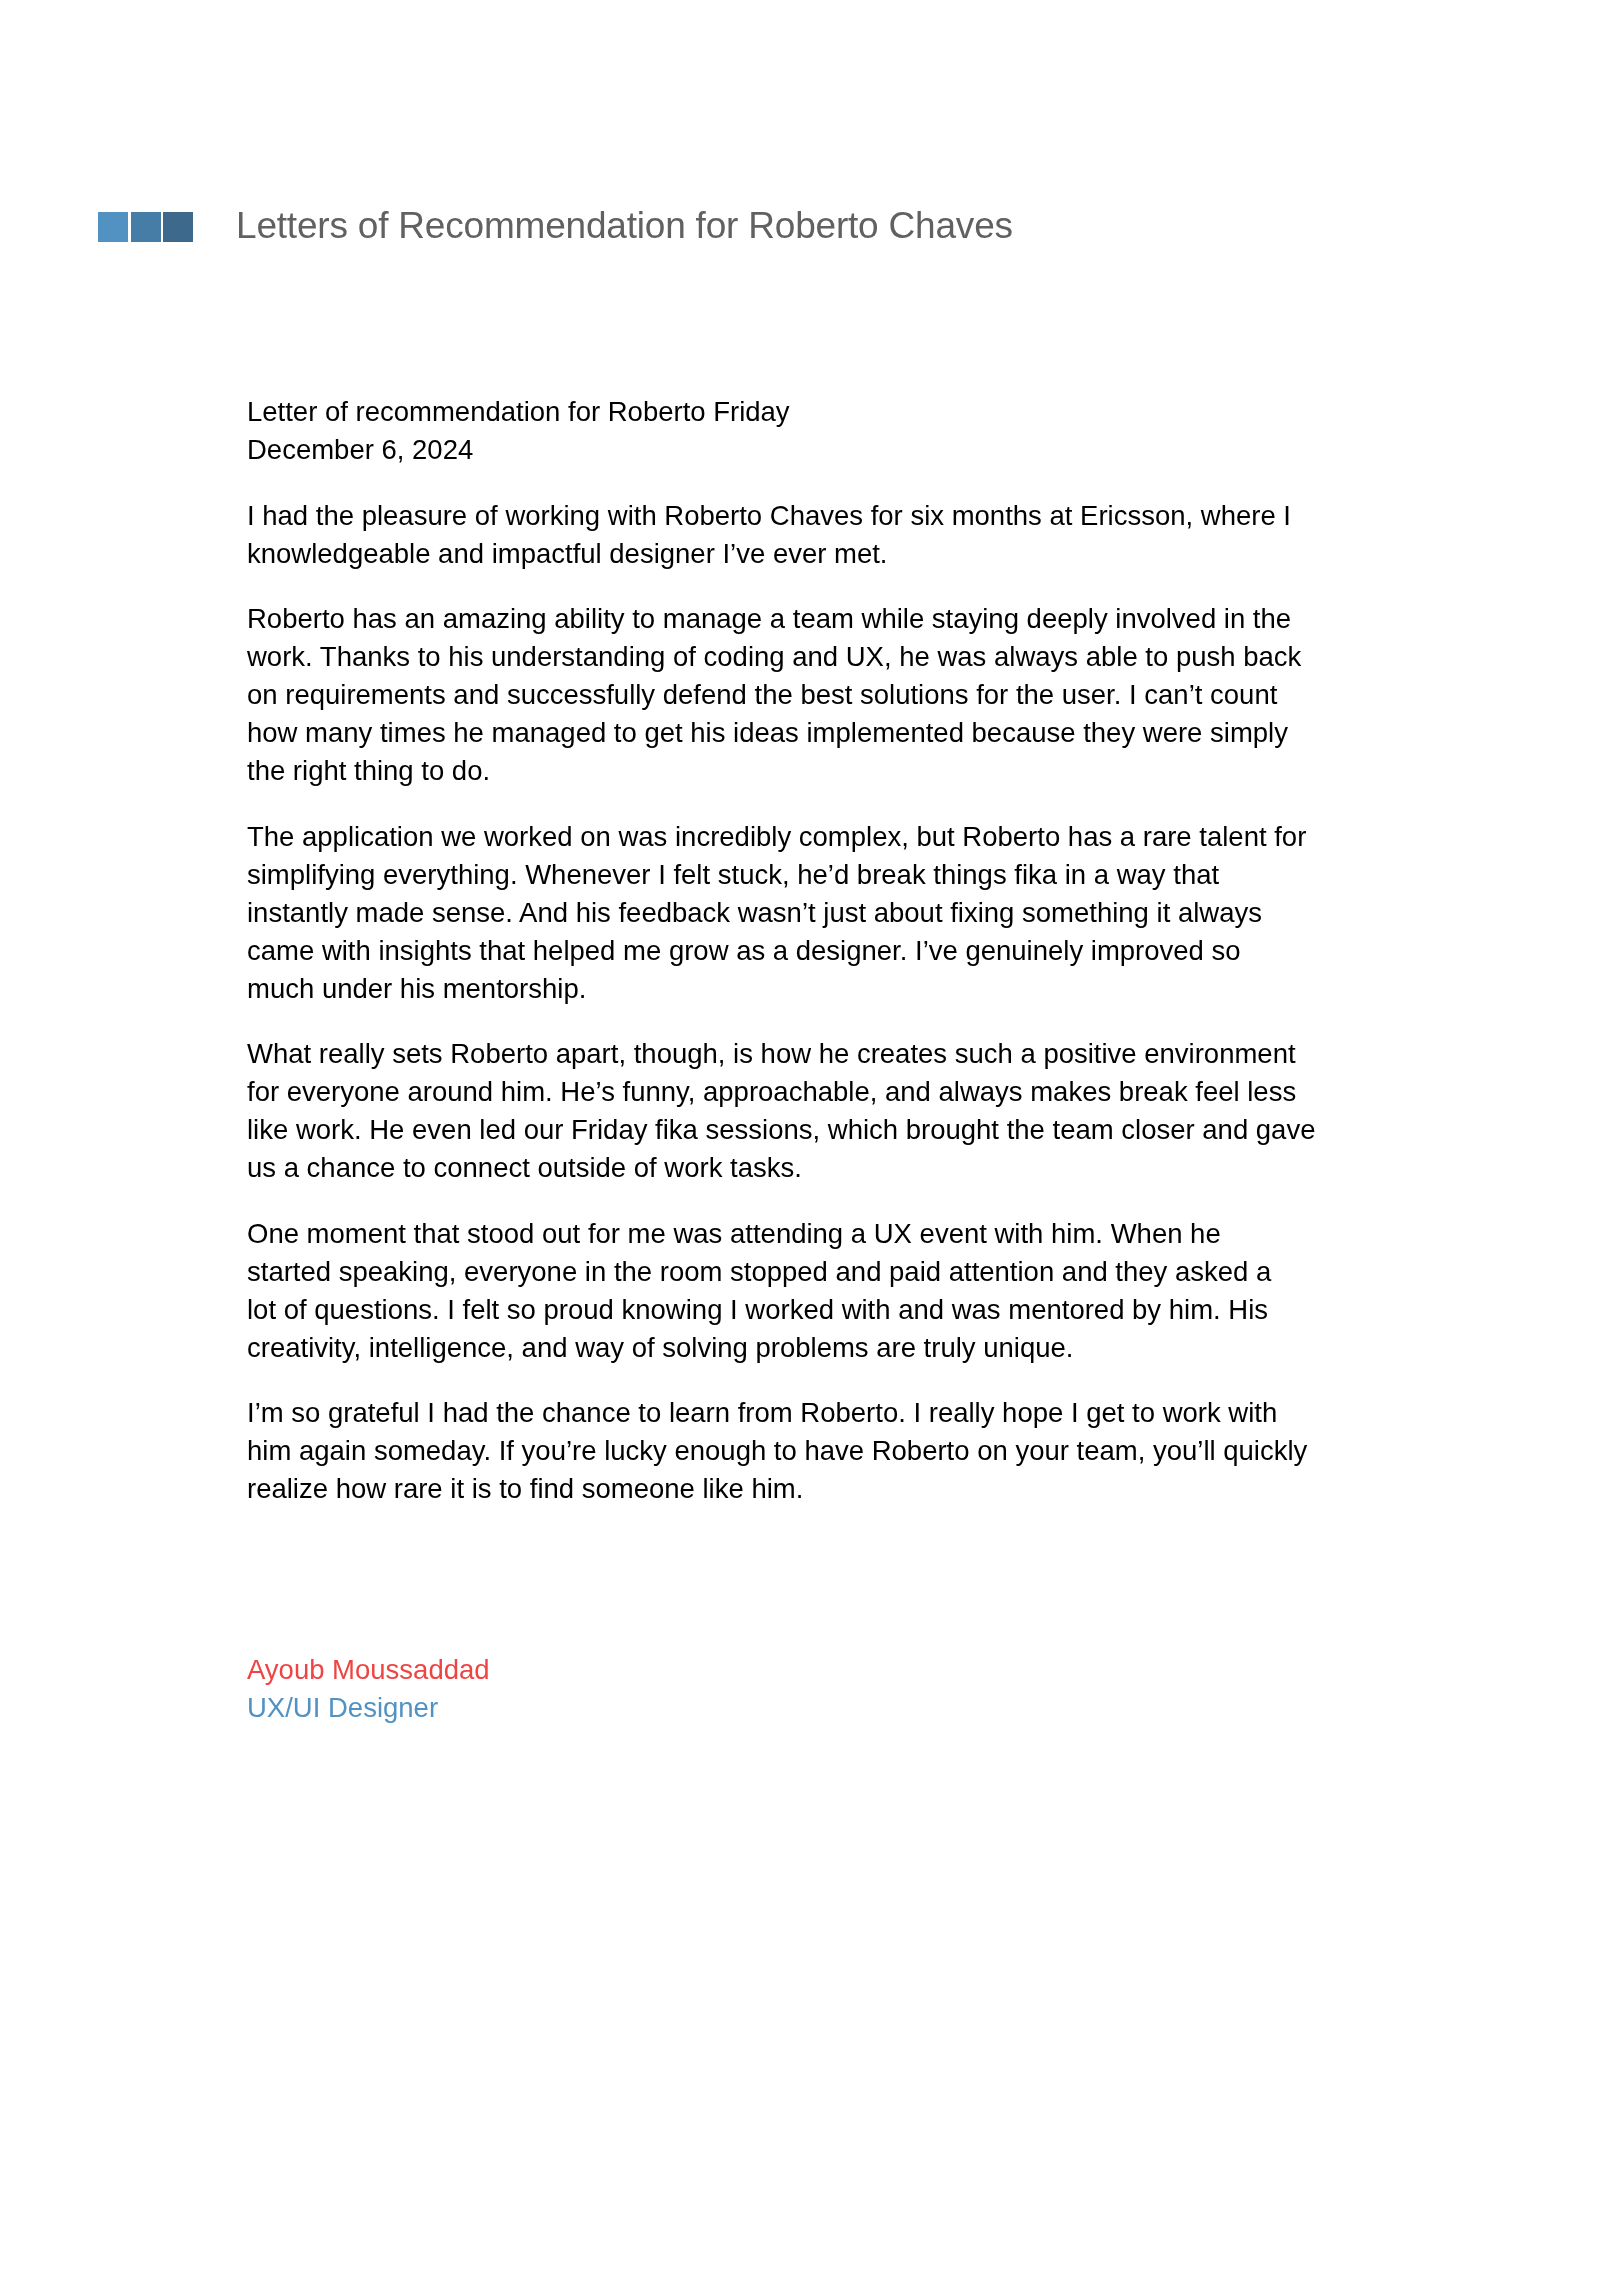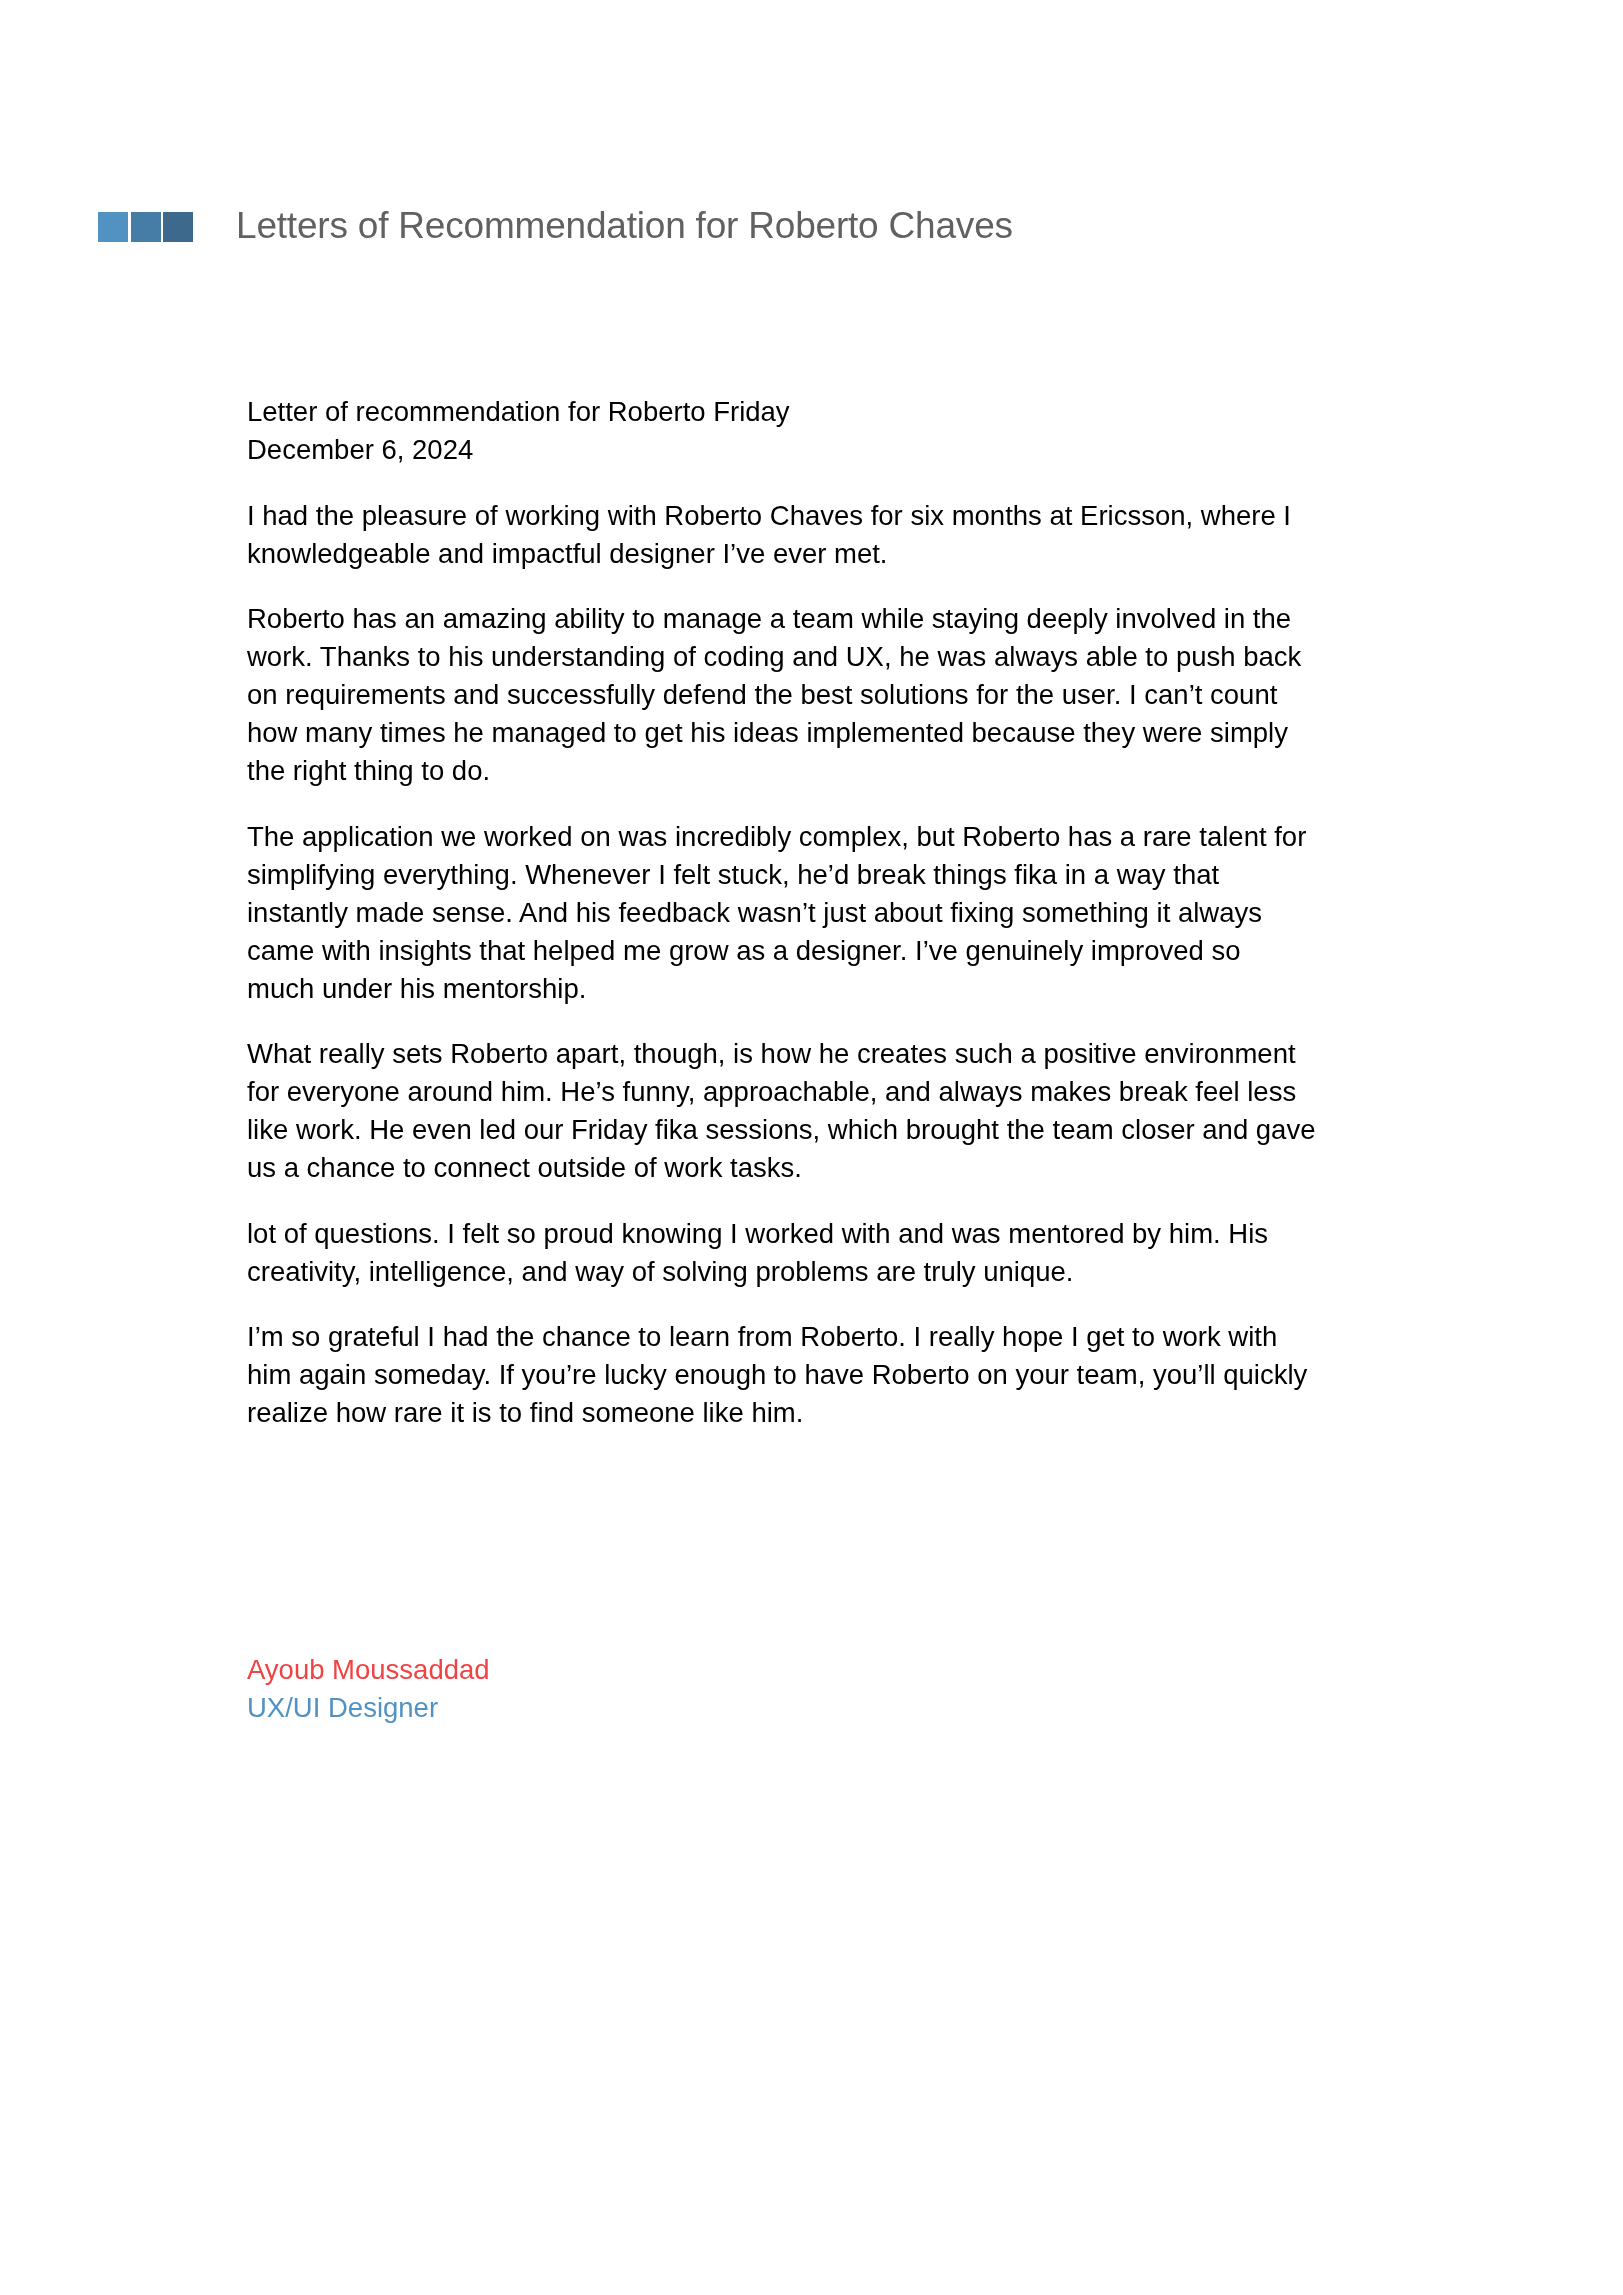--- a/index.html
+++ b/index.html
@@ -110,20 +110,22 @@
   </div>
 
   <div class="para">
     <div class="line">What really sets Roberto apart, though, is how he creates such a positive environment</div>
     <div class="line">for everyone around him. He’s funny, approachable, and always makes break feel less</div>
     <div class="line">like work. He even led our Friday fika sessions, which brought the team closer and gave</div>
     <div class="line">us a chance to connect outside of work tasks.</div>
   </div>
 
   <div class="para">
+    <div class="line">One moment that stood out for me was attending a UX event with him. When he</div>
+    <div class="line">started speaking, everyone in the room stopped and paid attention and they asked a</div>
     <div class="line">lot of questions. I felt so proud knowing I worked with and was mentored by him. His</div>
     <div class="line">creativity, intelligence, and way of solving problems are truly unique.</div>
   </div>
 
   <div class="para">
     <div class="line">I’m so grateful I had the chance to learn from Roberto. I really hope I get to work with</div>
     <div class="line">him again someday. If you’re lucky enough to have Roberto on your team, you’ll quickly</div>
     <div class="line">realize how rare it is to find someone like him.</div>
   </div>
 </div>

